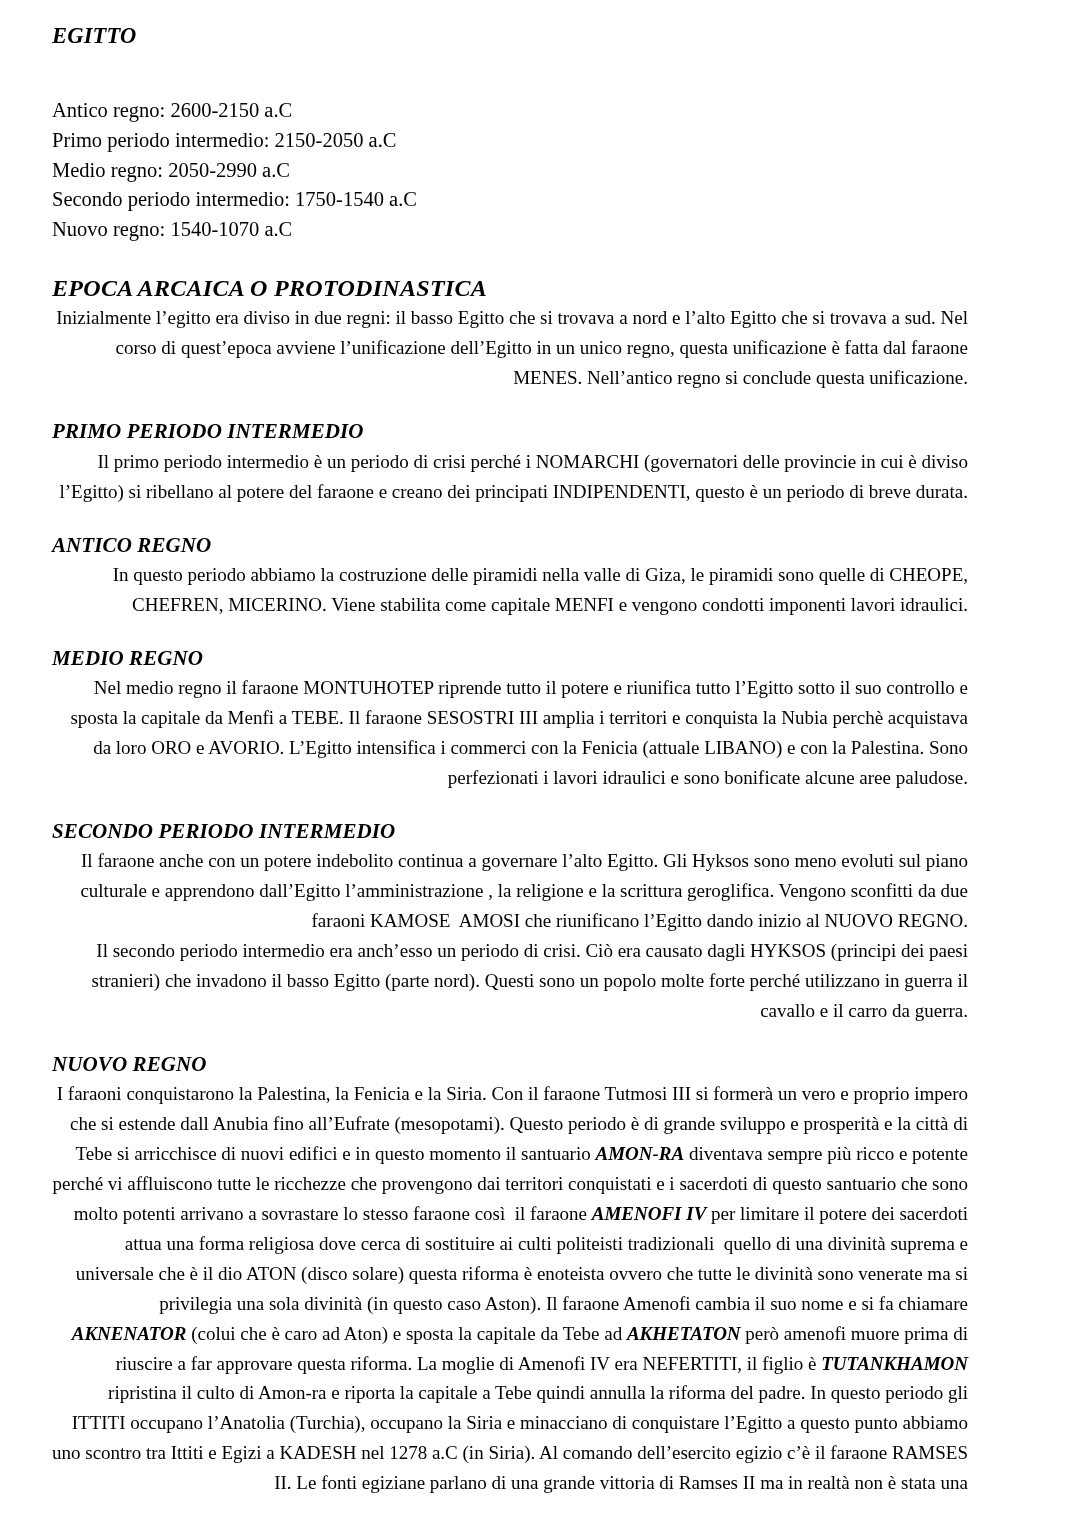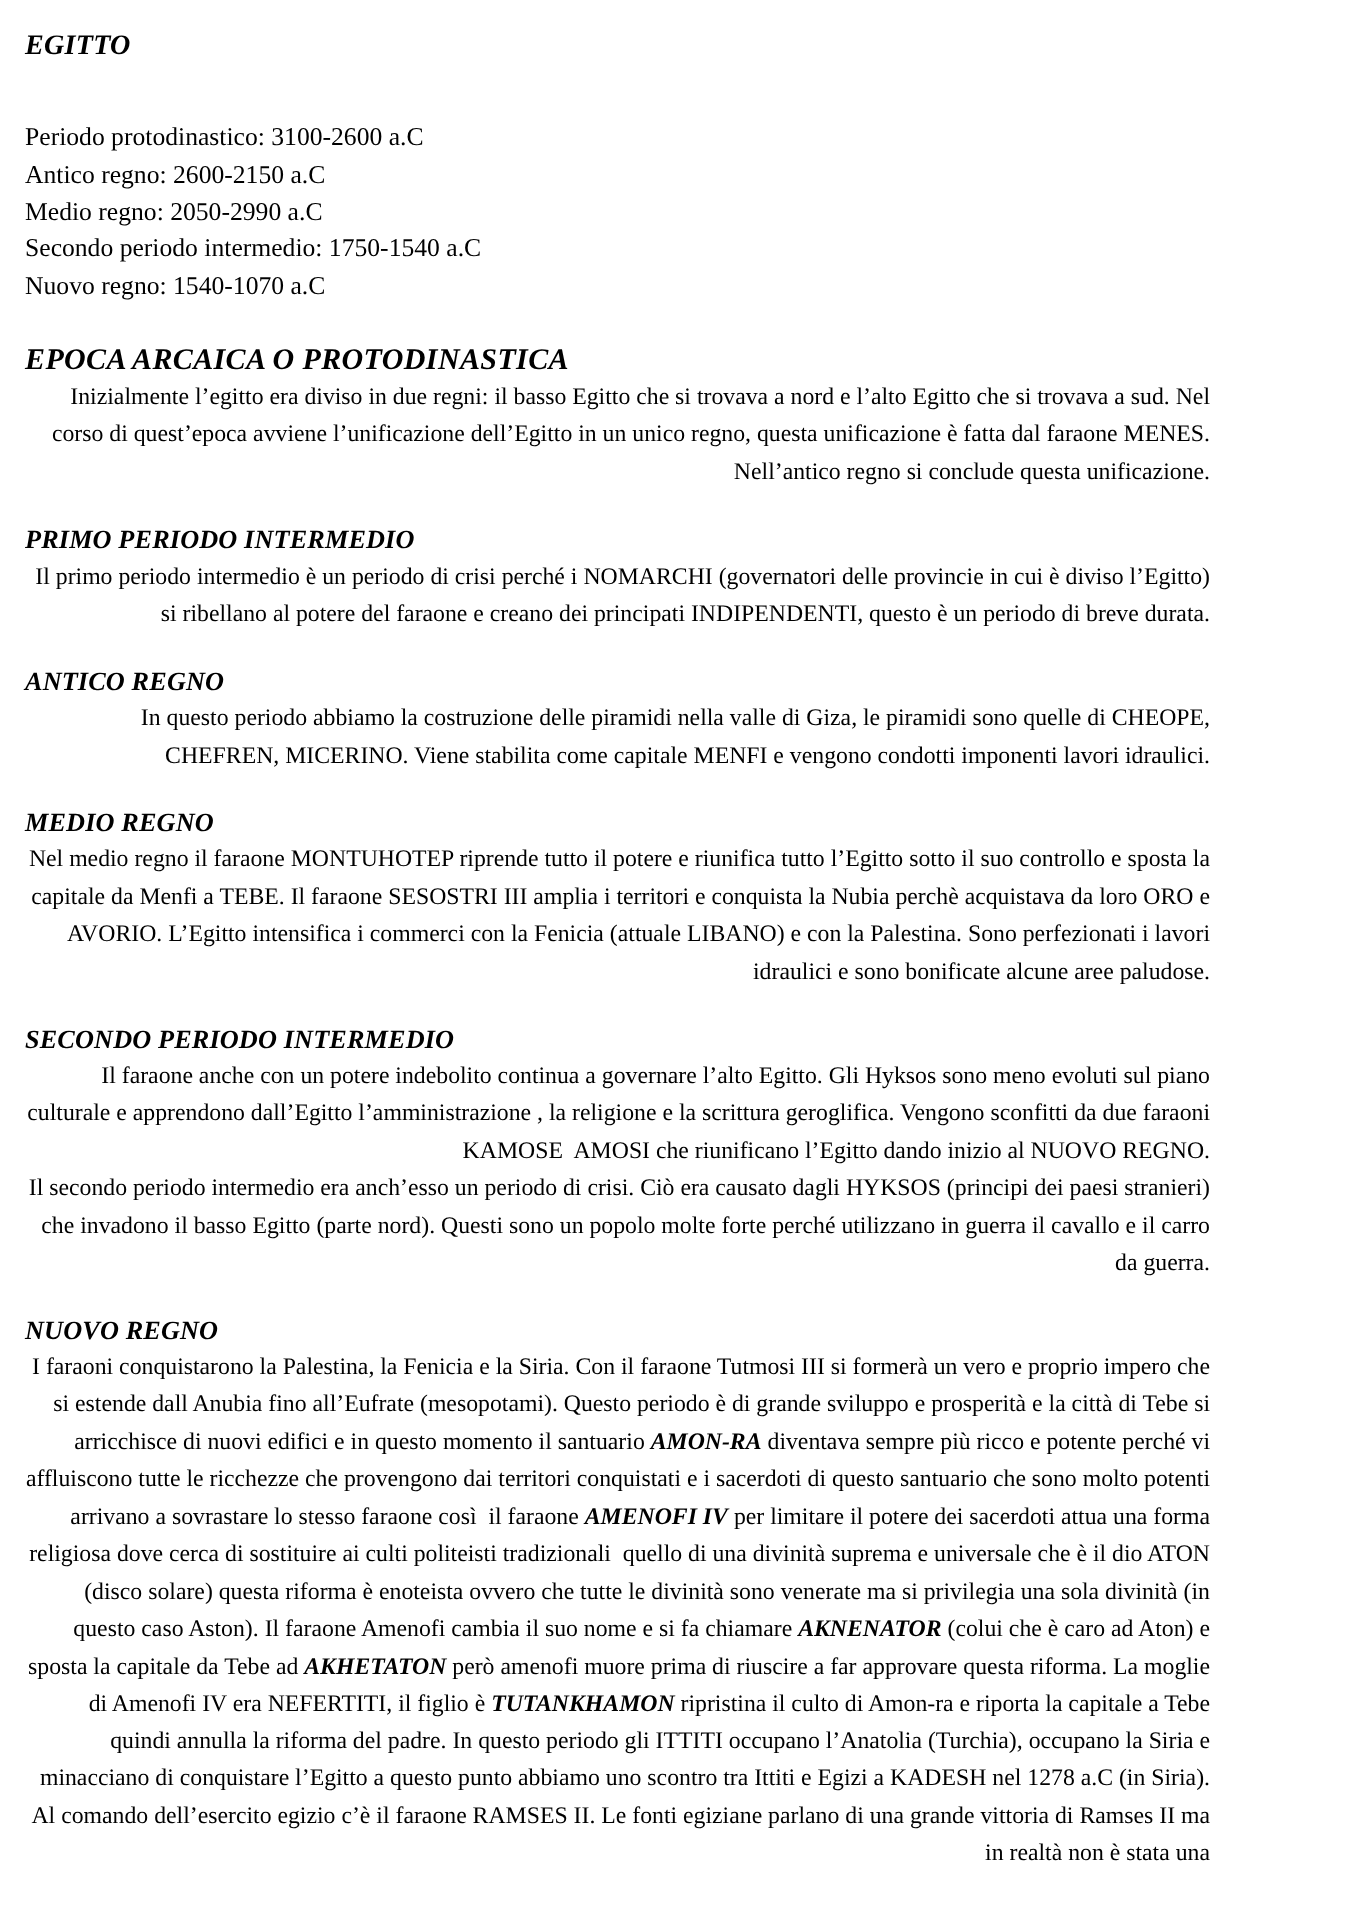--- a/index.html
+++ b/index.html
@@ -12,21 +12,21 @@
     height: 1525px;
     font-family: "Liberation Serif", "DejaVu Serif", serif;
     color: #000000;
     -webkit-font-smoothing: antialiased;
   }
   .page {
     position: relative;
     width: 1080px;
     height: 1525px;
     box-sizing: border-box;
-    padding: 22px 112px 0 20px;
+    padding: 22px 112px 0 52px;
     background: #ffffff;
     overflow: hidden;
   }
   .doc-title {
     font-size: 22.5px;
     font-weight: bold;
     font-style: italic;
     line-height: 28px;
     margin: 0 0 0 0;
     letter-spacing: 0.2px;
@@ -73,22 +73,22 @@
   }
 </style>
 </head>
 <body>
 
 <div class="page">
 
   <h1 class="doc-title">EGITTO</h1>
 
   <div class="period-list">
-      <div class="line">Periodo protodinastico: 3100-2600 a.C</div>
       <div class="line">Antico regno: 2600-2150 a.C</div>
+      <div class="line">Primo periodo intermedio: 2150-2050 a.C</div>
       <div class="line">Medio regno: 2050-2990 a.C</div>
       <div class="line">Secondo periodo intermedio: 1750-1540 a.C</div>
       <div class="line">Nuovo regno: 1540-1070 a.C</div>
     </div>
 
   <div id="sections-container">
       <div class="section first-section">
         <div class="section-heading lead">EPOCA ARCAICA O PROTODINASTICA</div>
         <p class="para">Inizialmente l’egitto era diviso in due regni: il basso Egitto che si trovava a nord e l’alto Egitto che si trovava a sud. Nel corso di quest’epoca avviene l’unificazione dell’Egitto in un unico regno, questa unificazione è fatta dal faraone MENES. Nell’antico regno si conclude questa unificazione.</p>
       </div>

